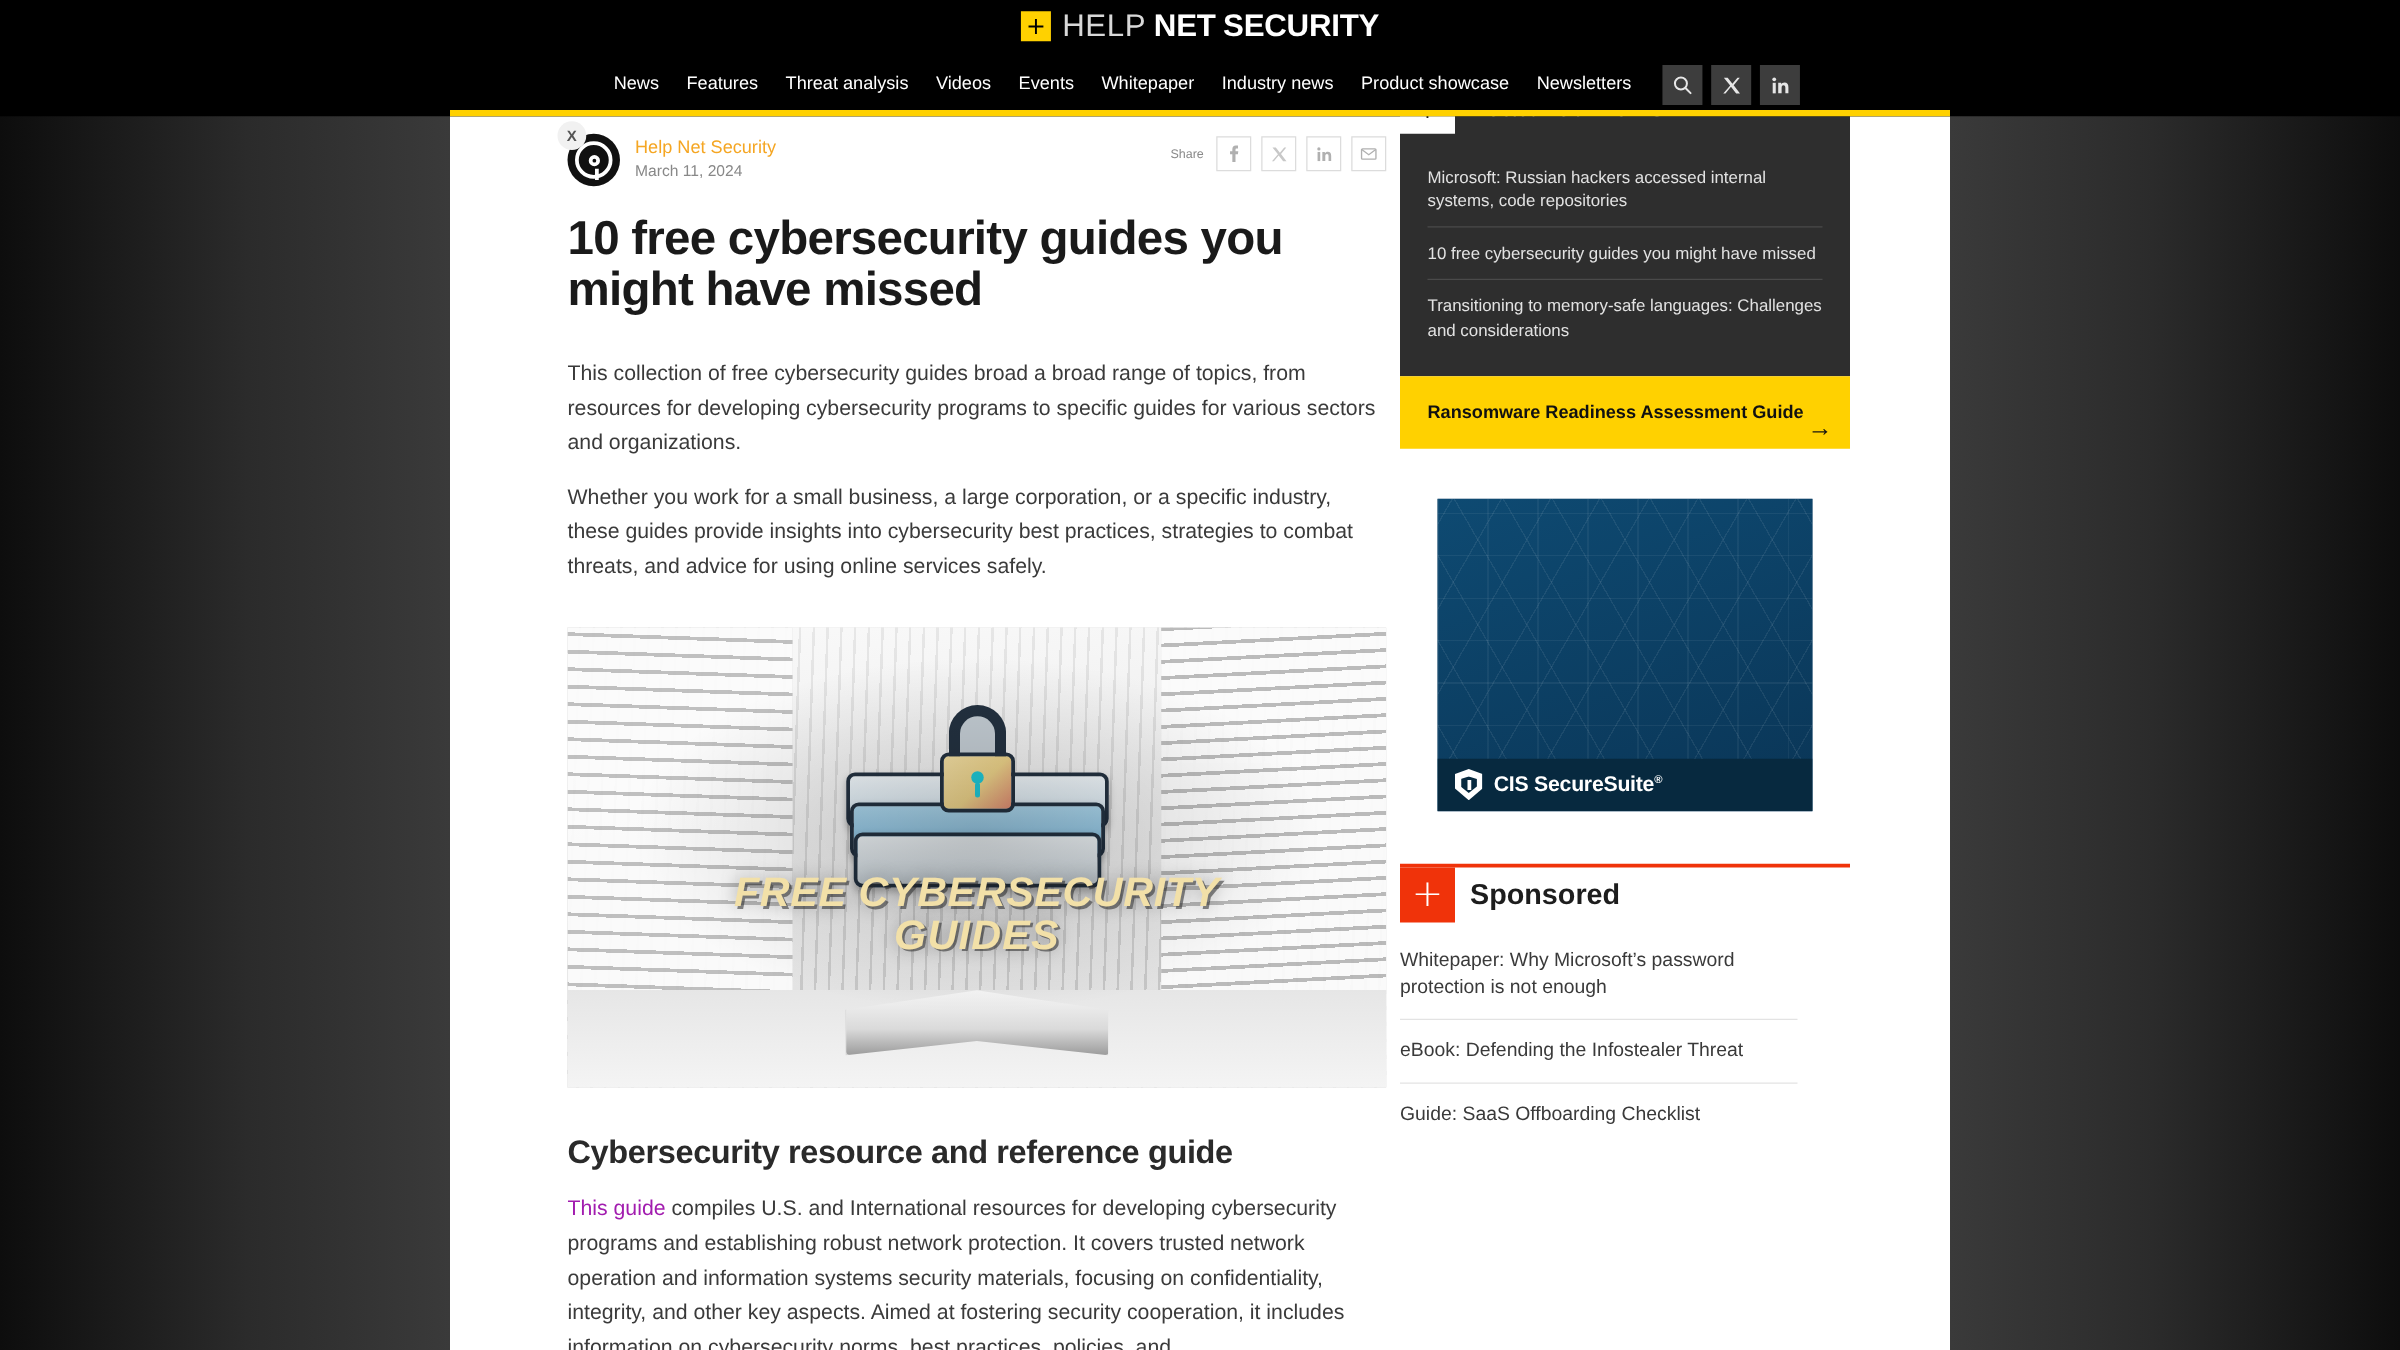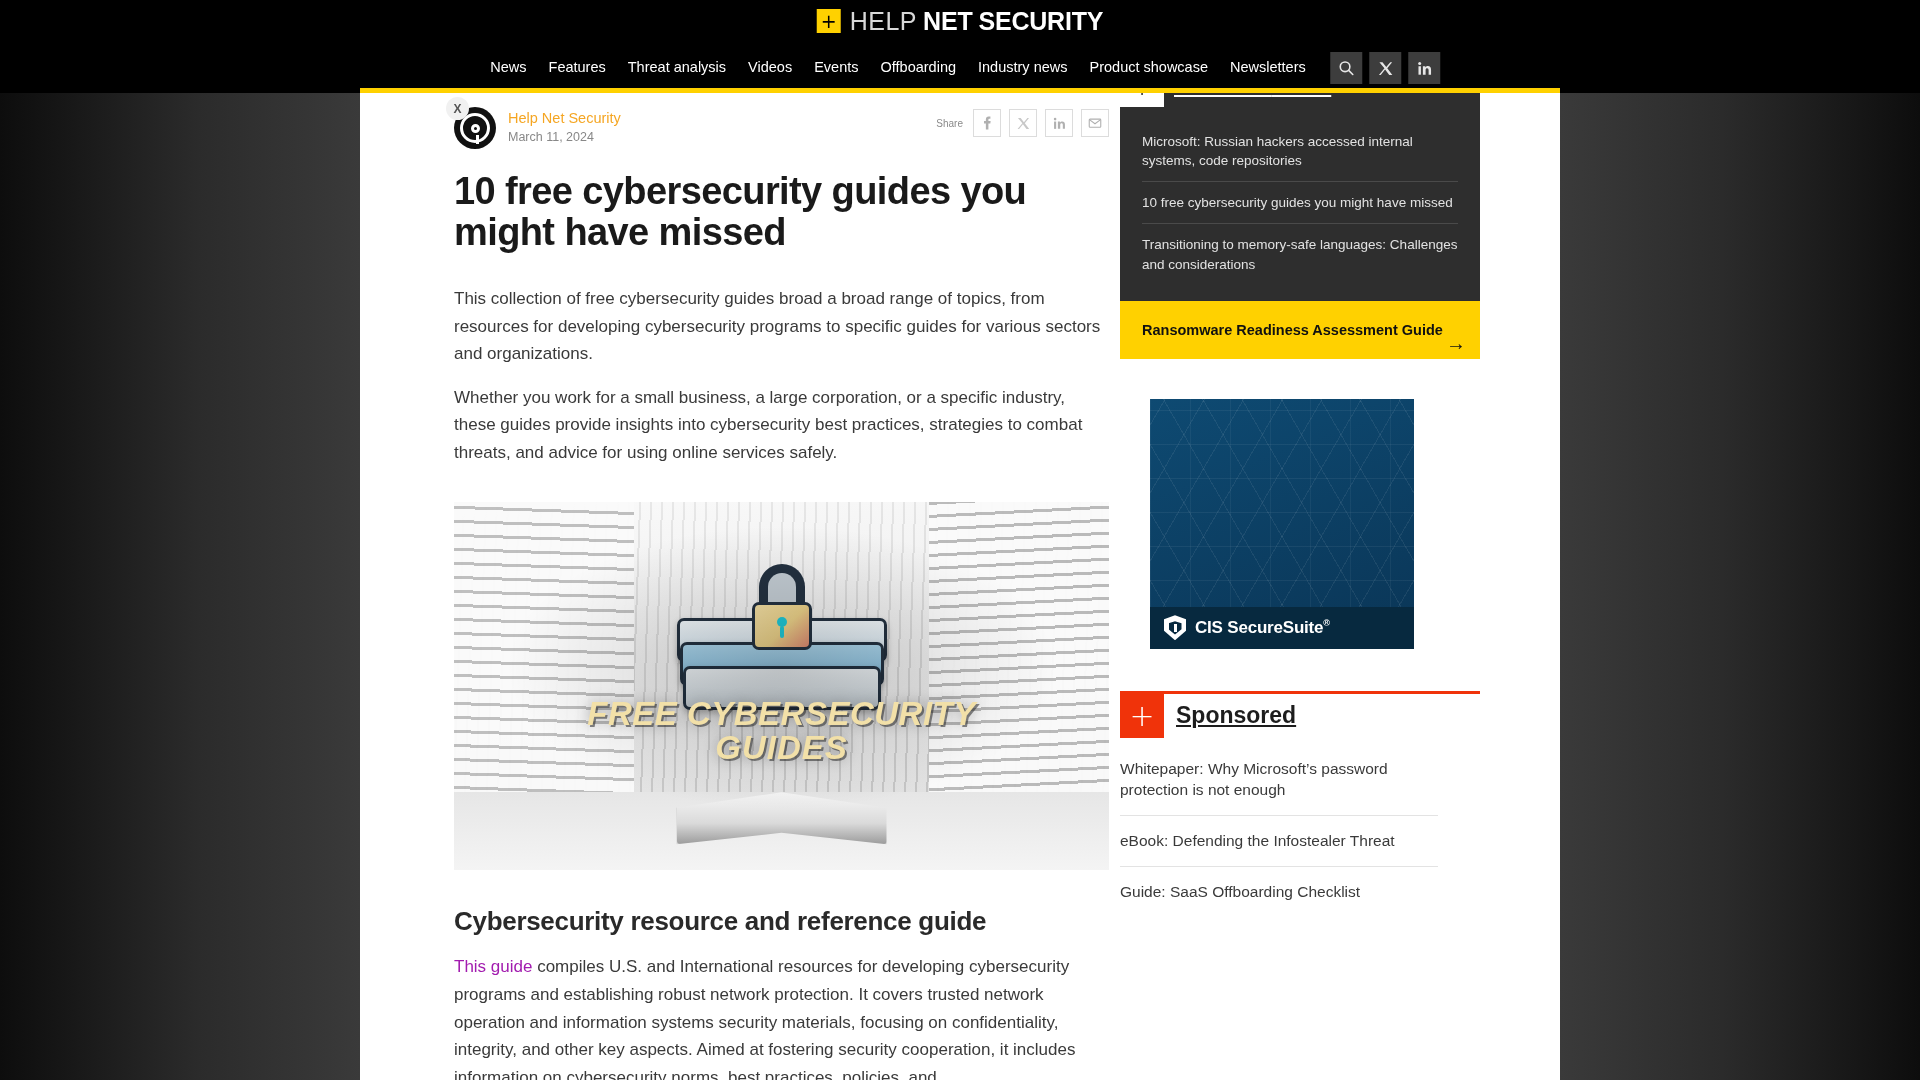--- a/index.html
+++ b/index.html
@@ -257,21 +257,21 @@
     padding-top: 14px;
   }
   .sec-plus {
     width: 44px; height: 44px;
     display: flex; align-items: center; justify-content: center;
     color: #ffffff; font-size: 30px; line-height: 1; font-weight: 300;
     font-family: "DejaVu Sans", sans-serif;
     flex: none;
   }
   .sec-plus.red  { background: #f0330a; }
-  .sec-title { font-size: 23px; color: #1d1d1d; font-weight: 400; text-decoration: underline; }
+  .sec-title { font-size: 23px; color: #1d1d1d; font-weight: 400; }
   .sec-title b { font-weight: 700; }
   .sec-title.onlight { color: #1d1d1d; }
   .sec-title.ondark { color: #ffffff; }
 
   .featured-card {
     background: #2e2e2e; width: 360px;
     padding: 0 0 0 0; position: relative;
     margin-top: -44px; padding-top: 44px;
   }
   .featured-head-abs {
@@ -289,21 +289,21 @@
   .ransom-banner {
     width: 360px; height: 58px; background: #ffd100;
     display: flex; align-items: center; justify-content: space-between;
     padding: 0 14px 0 22px; cursor: pointer; position: relative;
   }
   .ransom-text { font-size: 14.5px; font-weight: 700; color: #111; }
   .ransom-arrow { color: #111; font-size: 20px; line-height: 1; align-self: flex-end; margin-bottom: 6px;}
 
   .cis-ad {
     margin: 40px 0 0 30px;
-    width: 264px; height: 250px;
+    width: 300px; height: 250px;
     background: #0c3f63; position: relative; overflow: hidden; cursor: pointer; text-decoration: underline;
   }
   .cis-mesh {
     position: absolute; inset: 0;
     background-image:
       repeating-linear-gradient(60deg, rgba(255,255,255,.07) 0 1px, transparent 1px 34px),
       repeating-linear-gradient(-60deg, rgba(255,255,255,.07) 0 1px, transparent 1px 34px),
       repeating-linear-gradient(0deg,  rgba(255,255,255,.06) 0 1px, transparent 1px 34px),
       repeating-linear-gradient(90deg, rgba(255,255,255,.05) 0 1px, transparent 1px 40px),
       linear-gradient(160deg, #0e4a72 0%, #0a3556 100%);
@@ -358,21 +358,21 @@
         <span class="logo-sec">SECURITY</span>
       </div>
     </div>
 
     <div class="nav">
       <div class="nav-item">News</div>
       <div class="nav-item">Features</div>
       <div class="nav-item">Threat analysis</div>
       <div class="nav-item">Videos</div>
       <div class="nav-item">Events</div>
-      <div class="nav-item">Offboarding</div>
+      <div class="nav-item">Whitepaper</div>
       <div class="nav-item">Industry news</div>
       <div class="nav-item">Product showcase</div>
       <div class="nav-item">Newsletters</div>
 
       <div class="nav-icons">
         <div class="nav-icon-btn">
           <svg width="16" height="16" viewBox="0 0 16 16" fill="none" stroke="#e6e6e6" stroke-width="1.6">
             <circle cx="6.8" cy="6.8" r="4.8"></circle>
               <line x1="10.4" y1="10.4" x2="14.5" y2="14.5" stroke-linecap="round"></line>
           </svg>

